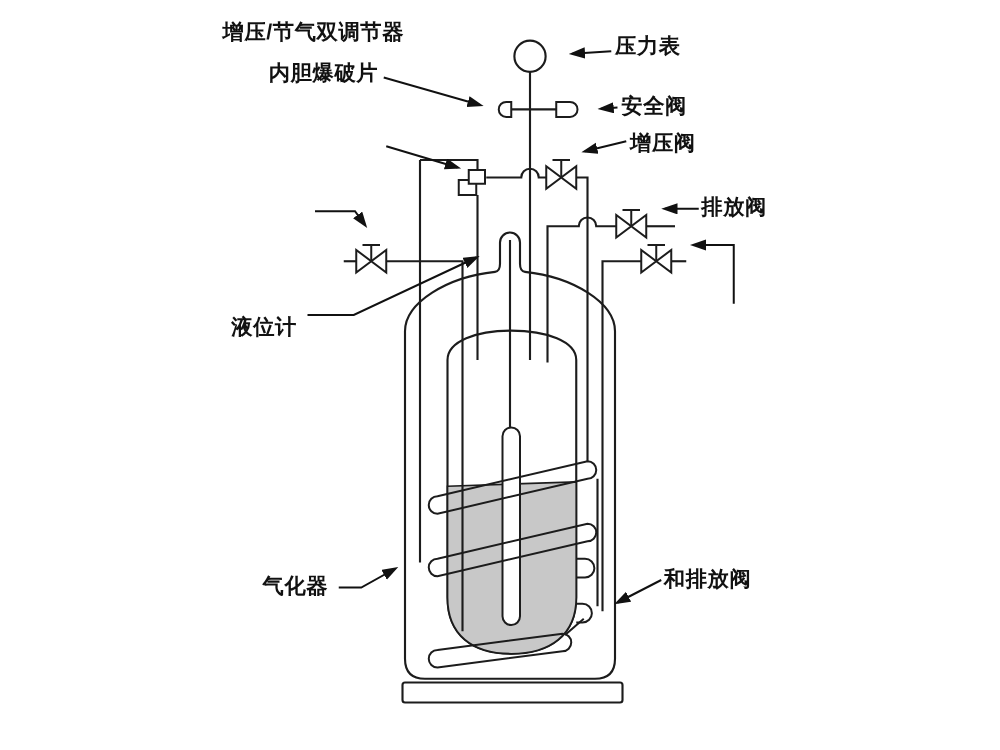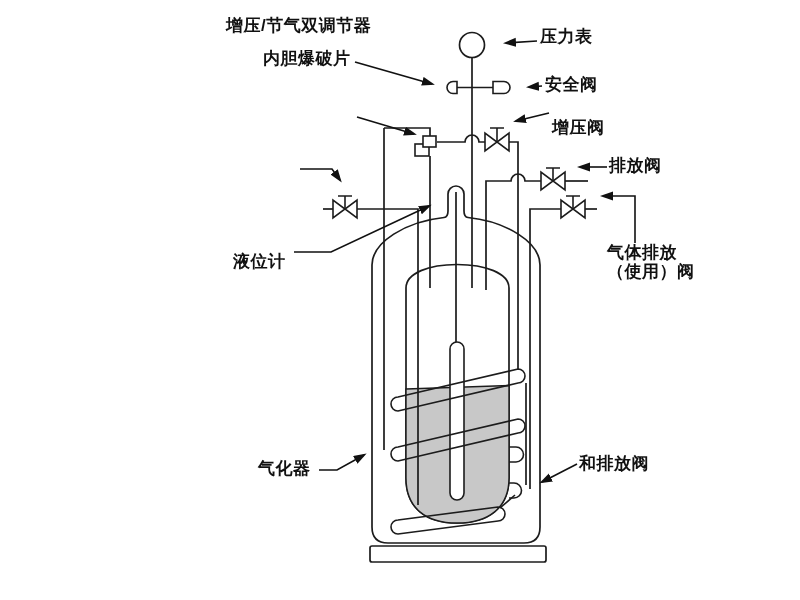--- a/index.html
+++ b/index.html
@@ -1,17 +1,17 @@
 <!DOCTYPE html>
 <html><head>
 <meta charset="utf-8">
 <style>
   html,body{margin:0;padding:0;background:#fff;}
   #stage{position:relative;width:648px;height:600px;background:#fff;overflow:hidden;
-         font-family:"Liberation Sans","DejaVu Sans",sans-serif;margin-left:48px;}
+         font-family:"Liberation Sans","DejaVu Sans",sans-serif;}
   #diagram-svg{position:absolute;left:0;top:0;}
   .lbl{position:absolute;font-size:17px;font-weight:600;color:#111;
        line-height:19px;white-space:pre-line;letter-spacing:0.5px;}
 </style>
 </head>
 <body>
 
 <div id="stage">
 
   <svg id="diagram-svg" width="800" height="600" viewBox="0 0 800 600">
@@ -117,18 +117,16 @@
       <path d="M529,464 L494,482" marker-end="url(#arr)"></path>
     </g>
   </svg>
 
   <div class="lbl" style="left:178px;top:16px">增压/节气双调节器</div>
   <div class="lbl" style="left:215px;top:49px">内胆爆破片</div>
   <div class="lbl" style="left:185px;top:252px">液位计</div>
   <div class="lbl" style="left:210px;top:459px">气化器</div>
   <div class="lbl" style="left:492px;top:27px">压力表</div>
   <div class="lbl" style="left:497px;top:75px">安全阀</div>
-  <div class="lbl" style="left:504px;top:118px">增压阀</div>
+  <div class="lbl" style="left:504px;top:105px">增压阀</div>
   <div class="lbl" style="left:561px;top:156px">排放阀</div>
-  <div class="lbl" style="left:559px;top:243px">气体排放
-（使用）阀</div>
   <div class="lbl" style="left:531px;top:454px">和排放阀</div>
 </div>
 
 </body></html>

